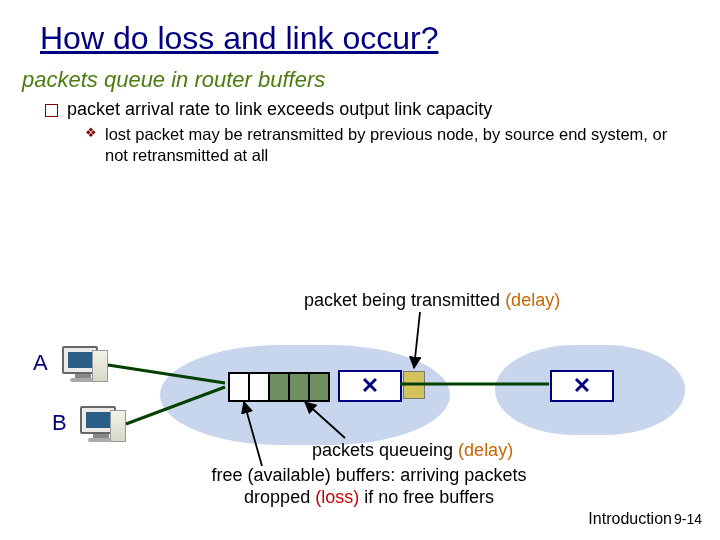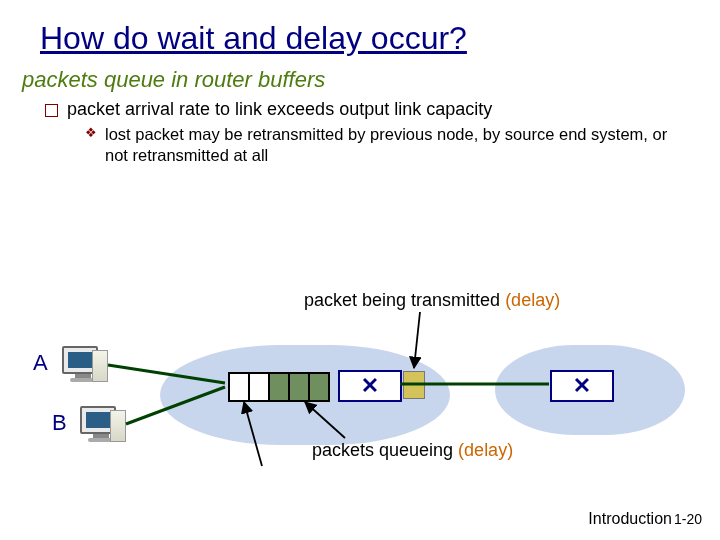--- a/index.html
+++ b/index.html
@@ -199,21 +199,21 @@
     display: flex;
     gap: 2px;
     align-items: baseline;
   }
   .footer-right .chap { color:#000; }
   .footer-right .num { font-family: Arial, sans-serif; font-size: 14px; }
 </style>
 </head>
 <body>
 
-<h1 class="title">How do wait and delay occur?</h1>
+<h1 class="title">How do loss and link occur?</h1>
 
 <div class="subtitle">packets queue in router buffers</div>
 
 <ul class="bullet-list">
   <li>packet arrival rate to link exceeds output link capacity</li>
 </ul>
 <ul class="sub-bullet">
   <li>lost packet may be retransmitted by previous node, by source end system, or not retransmitted at all</li>
 </ul>
 
@@ -275,19 +275,23 @@
   </svg>
 
   <div class="ann ann1">
     <span>packet being transmitted </span><span class="delay">(delay)</span>
   </div>
 
   <div class="ann ann2">
     <span>packets queueing </span><span class="delay">(delay)</span>
   </div>
 
+  <div class="ann ann3">
+    <span>free (available) buffers: arriving packets</span><br>
+    <span>dropped </span><span class="loss">(loss)</span><span> if no free buffers</span>
+  </div>
 
 </div>
 
 <div class="footer-right">
   <span class="chap">Introduction</span>
-  <span class="num">1-20</span>
+  <span class="num">9-14</span>
 </div>
 
 </body></html>

